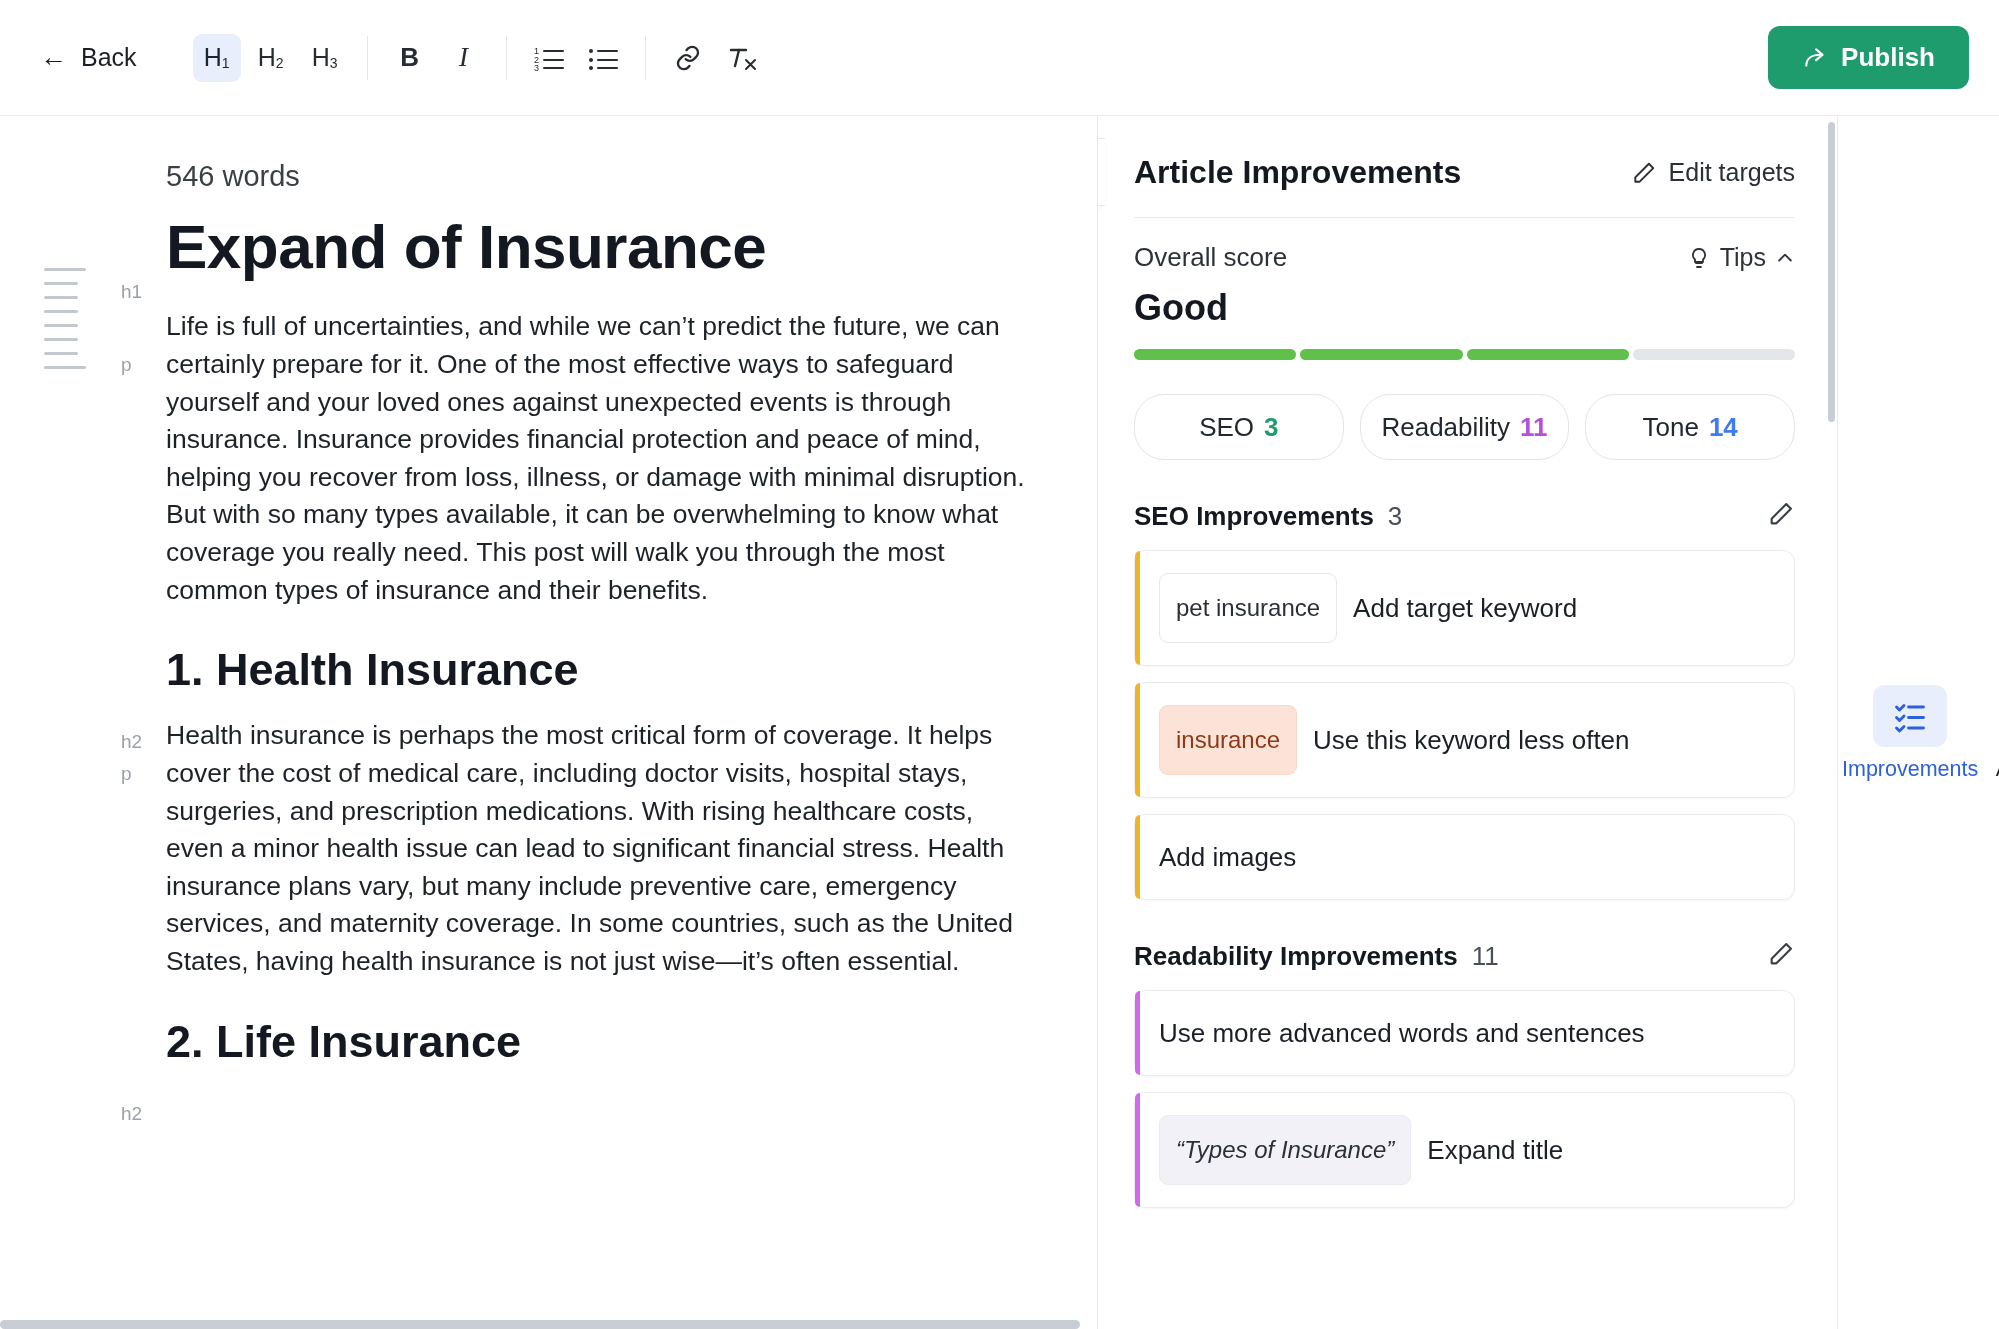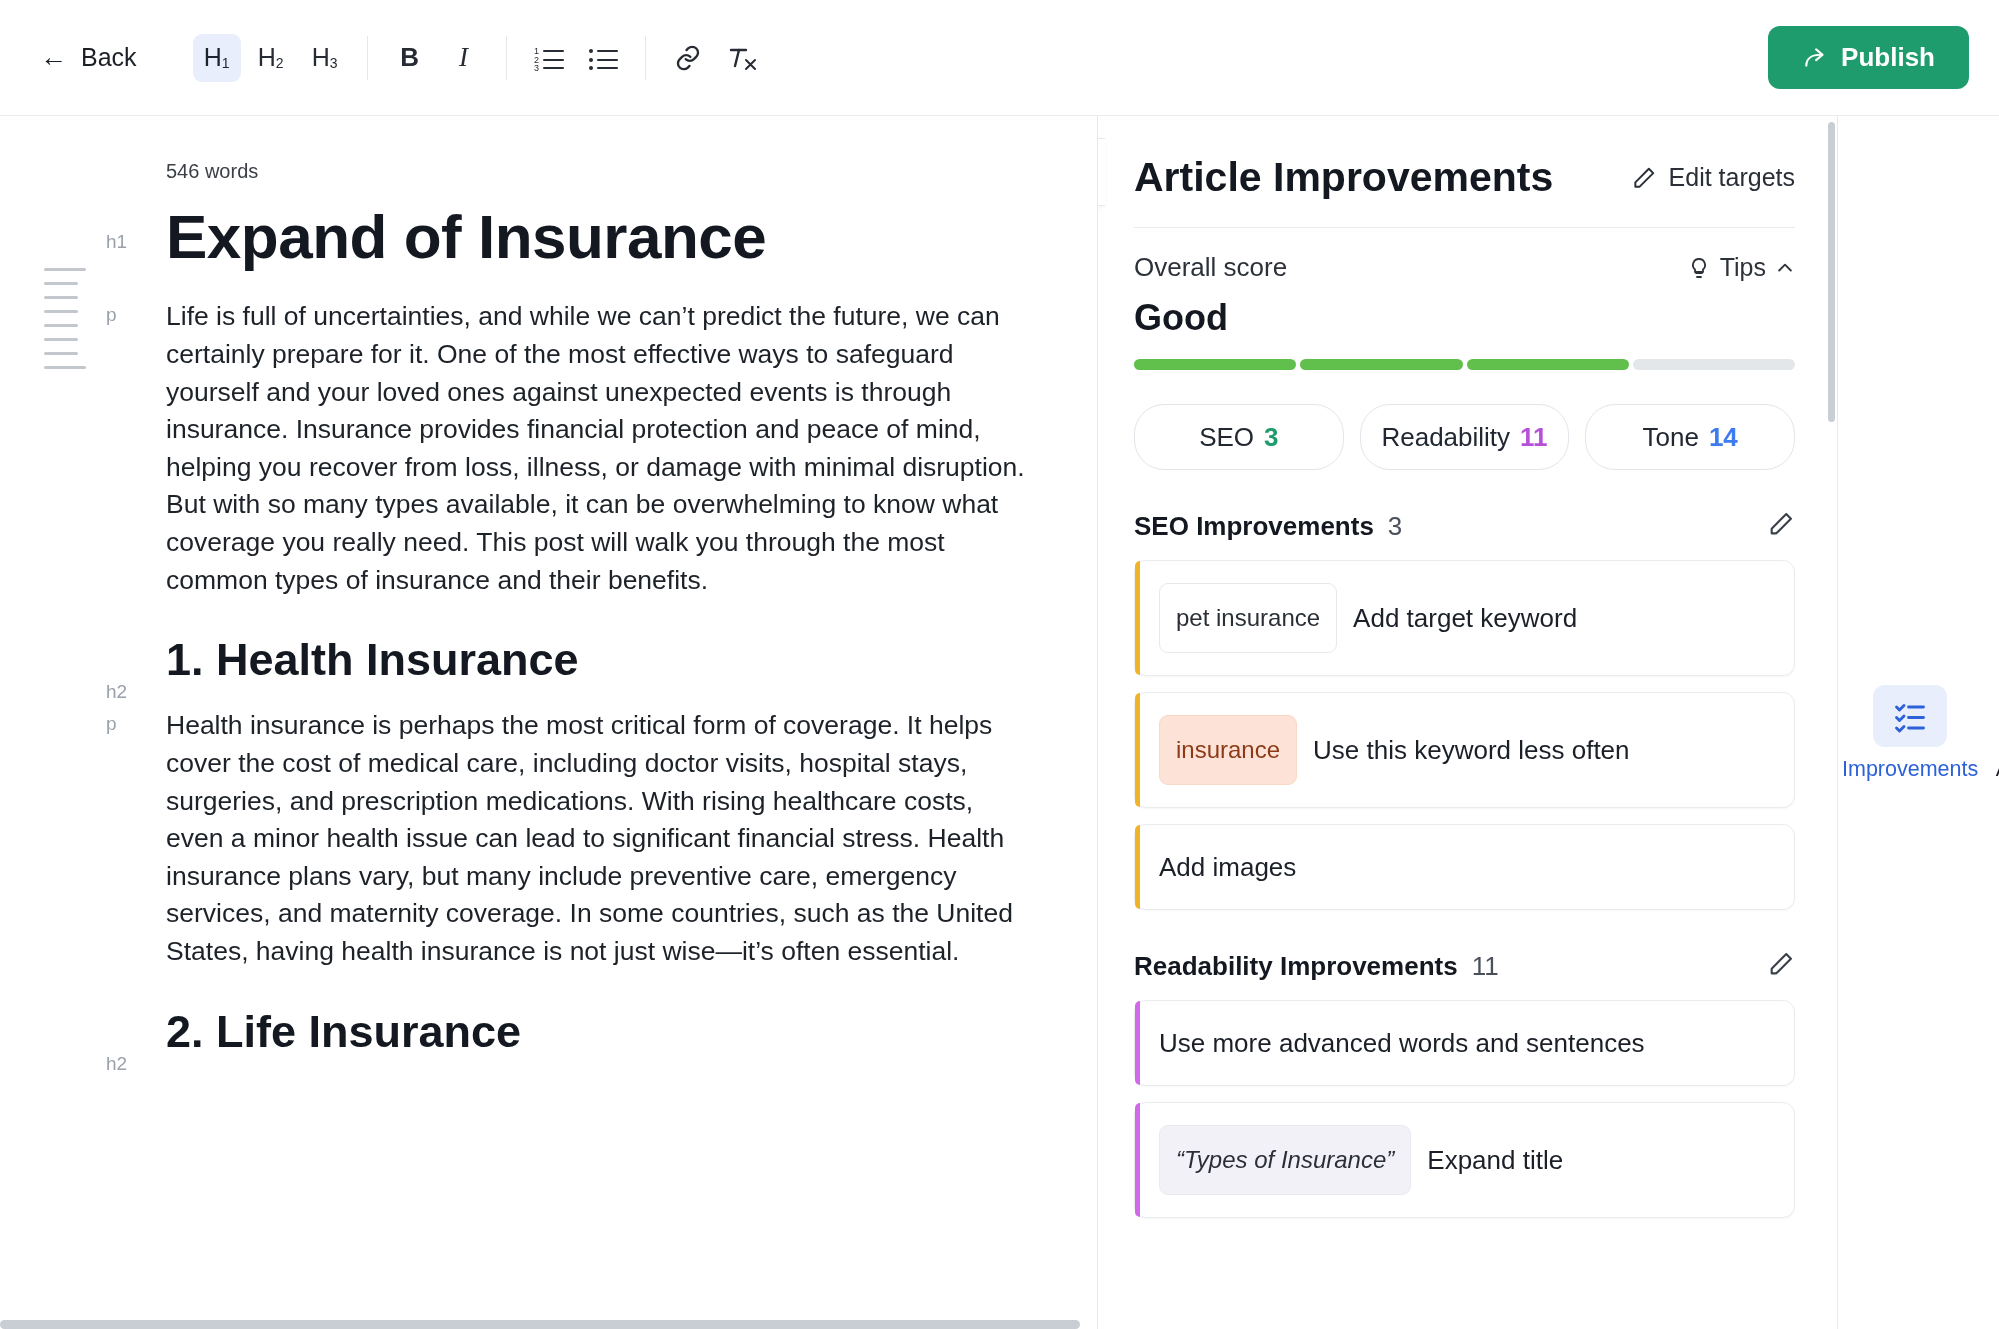--- a/index.html
+++ b/index.html
@@ -77,29 +77,30 @@
     position: relative;
     overflow: hidden;
     background: #fff;
     padding: 0 0 0 0;
   }
   .editor-inner {
     padding: 44px 60px 0 46px;
     position: relative;
   }
   .wordcount {
-    font-size: 20px; color: #3b4047; margin-left: 120px; margin-bottom: 18px;
+    font-size: 29px; color: #3b4047; margin-left: 120px; margin-bottom: 18px;
   }
   .doc-row { position: relative; }
   .tag {
     position: absolute;
-    left: 60px;
+    left: 75px;
     font-size: 19px;
     color: #9aa1ab;
     font-family: "Liberation Sans", sans-serif;
+    margin-top: 40px;
   }
   .doc-h1 {
     font-size: 62px; font-weight: bold; color: #141820;
     margin-left: 120px; letter-spacing: -0.5px; line-height: 1.15;
     margin-bottom: 26px;
   }
   .doc-h2 {
     font-size: 45px; font-weight: bold; color: #141820;
     margin-left: 120px; line-height: 1.2;
     margin-top: 34px; margin-bottom: 20px;
@@ -145,21 +146,21 @@
     background: #fff;
     position: relative;
     padding: 38px 42px 0 36px;
     overflow: hidden;
   }
   .panel-head {
     display: flex; align-items: center; justify-content: space-between;
     padding-bottom: 26px;
     border-bottom: 1px solid #e9ebef;
   }
-  .panel-title { font-size: 41px; font-weight: bold; color: #141820; }
+  .panel-title { font-size: 32px; font-weight: bold; color: #141820; }
   .edit-targets {
     display: flex; align-items: center; gap: 12px;
     font-size: 25px; color: #2a2f37; cursor: pointer;
   }
   .score-row {
     display: flex; align-items: center; justify-content: space-between;
     margin-top: 24px;
   }
   .score-label { font-size: 26px; color: #2d323a; }
   .tips {

